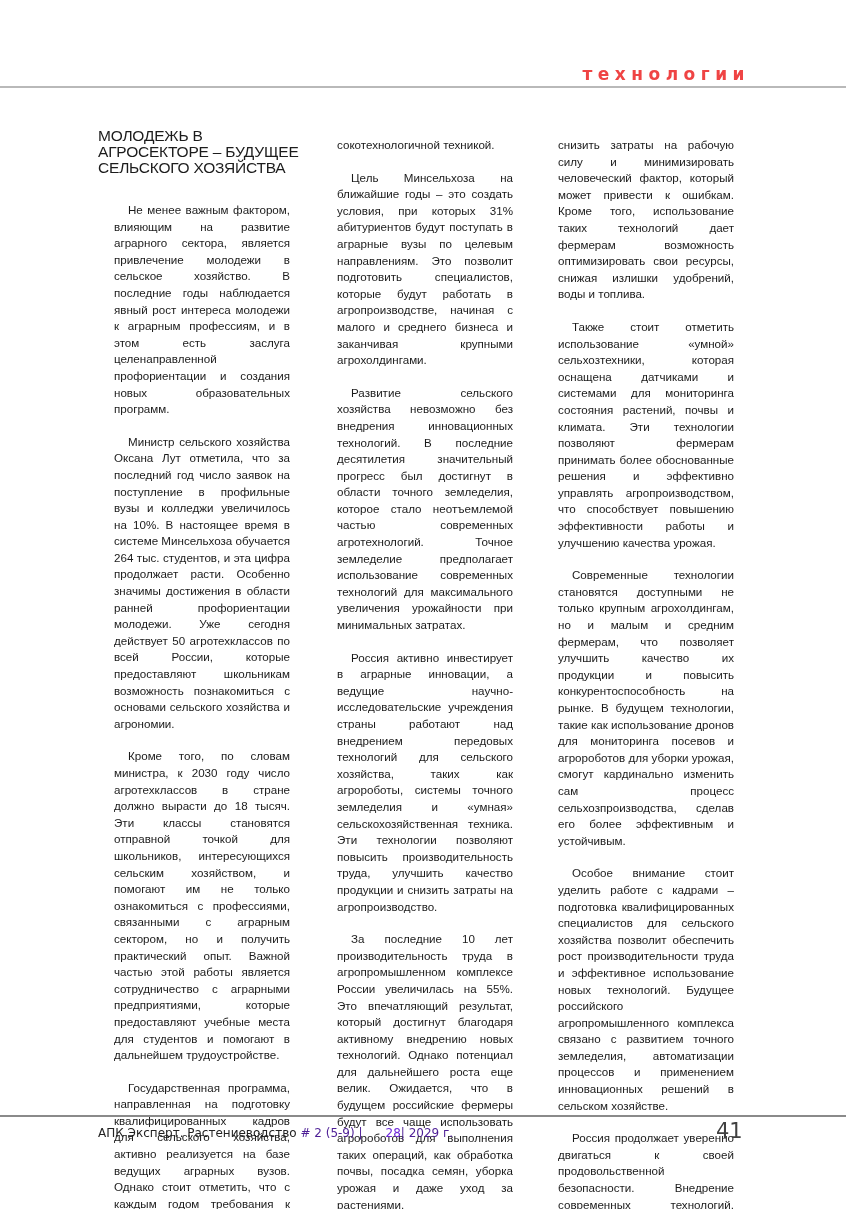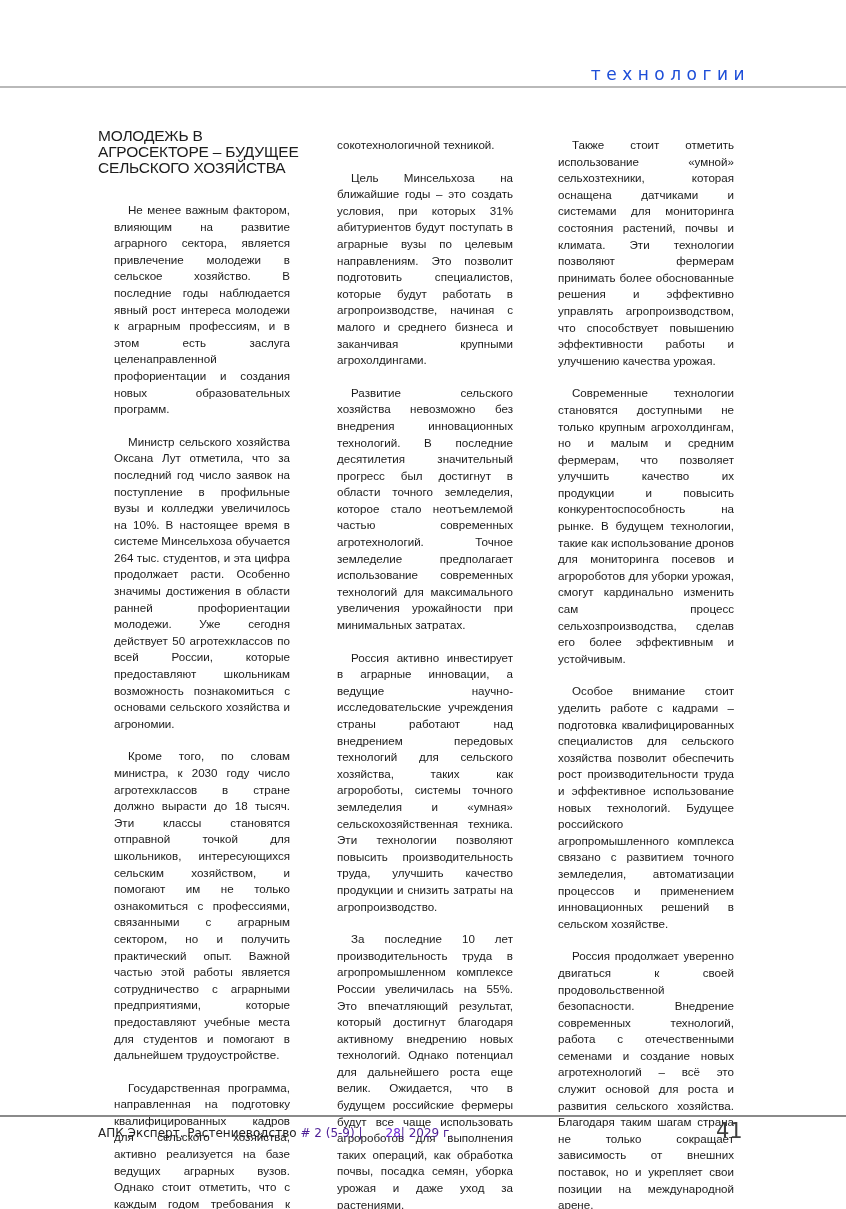--- a/index.html
+++ b/index.html
@@ -1,19 +1,19 @@
 <!DOCTYPE html>
 <html><head>
 <meta charset="utf-8">
 <style>
   html, body { margin: 0; padding: 0; background: #ffffff; }
   body { width: 846px; height: 1209px; position: relative; overflow: hidden;
          font-family: "Liberation Sans", sans-serif; color: #1a1a1a; }
   .section-label { position: absolute; top: 64px; right: 96px; font-size: 17px;
-         letter-spacing: 5.5px; color: #1d4ed8; font-family: "DejaVu Sans", sans-serif; font-weight: 400; }
+         letter-spacing: 5.5px; color: #ef4444; font-family: "DejaVu Sans", sans-serif; font-weight: 700; }
   .top-rule { position: absolute; top: 86px; left: 0; width: 846px; height: 2px; background: #b9b9b9; }
   .col { position: absolute; top: 120px; width: 208px; font-size: 11.6px; line-height: 16.6px;
          text-align: justify; hyphens: manual; }
   .col1 { left: 98px; }
   .col2 { left: 321px; top: 121px; }
   .col3 { left: 542px; top: 121px; }
   .col p { margin: 16px; text-indent: 14px; }
   .col p.noindent { text-indent: 0; }
   .heading { font-size: 15.5px; line-height: 16px; text-transform: uppercase; font-weight: normal;
              margin: 0 0 26px 0; letter-spacing: -0.2px; text-align: left; color: #1c1c1c; }
@@ -45,20 +45,21 @@
 
 <div class="col col2">
   <p class="noindent">сокотехнологичной техникой.</p>
   <p>Цель Минсельхоза на ближайшие годы – это создать условия, при которых 31% абитуриентов будут поступать в аграрные вузы по целевым направлениям. Это позволит подготовить специалистов, которые будут работать в агропроизводстве, начиная с малого и среднего бизнеса и заканчивая крупными агрохолдингами.</p>
   <p>Развитие сельского хозяйства невозможно без внедрения инновационных технологий. В последние десятилетия значительный прогресс был достигнут в области точного земледелия, которое стало неотъемлемой частью современных агротехнологий. Точное земледелие предполагает использование современных технологий для максимального увеличения урожайности при минимальных затратах.</p>
   <p>Россия активно инвестирует в аграрные инновации, а ведущие научно-исследовательские учреждения страны работают над внедрением передовых технологий для сельского хозяйства, таких как агророботы, системы точного земледелия и «умная» сельскохозяйственная техника. Эти технологии позволяют повысить производительность труда, улучшить качество продукции и снизить затраты на агропроизводство.</p>
   <p>За последние 10 лет производительность труда в агропромышленном комплексе России увеличилась на 55%. Это впечатляющий результат, который достигнут благодаря активному внедрению новых технологий. Однако потенциал для дальнейшего роста еще велик. Ожидается, что в будущем российские фермеры будут все чаще использовать агророботов для выполнения таких операций, как обработка почвы, посадка семян, уборка урожая и даже уход за растениями.</p>
 </div>
 
 <div class="col col3">
+  <p class="noindent">снизить затраты на рабочую силу и минимизировать человеческий фактор, который может привести к ошибкам. Кроме того, использование таких технологий дает фермерам возможность оптимизировать свои ресурсы, снижая излишки удобрений, воды и топлива.</p>
   <p>Также стоит отметить использование «умной» сельхозтехники, которая оснащена датчиками и системами для мониторинга состояния растений, почвы и климата. Эти технологии позволяют фермерам принимать более обоснованные решения и эффективно управлять агропроизводством, что способствует повышению эффективности работы и улучшению качества урожая.</p>
   <p>Современные технологии становятся доступными не только крупным агрохолдингам, но и малым и средним фермерам, что позволяет улучшить качество их продукции и повысить конкурентоспособность на рынке. В будущем технологии, такие как использование дронов для мониторинга посевов и агророботов для уборки урожая, смогут кардинально изменить сам процесс сельхозпроизводства, сделав его более эффективным и устойчивым.</p>
   <p>Особое внимание стоит уделить работе с кадрами – подготовка квалифицированных специалистов для сельского хозяйства позволит обеспечить рост производительности труда и эффективное использование новых технологий. Будущее российского агропромышленного комплекса связано с развитием точного земледелия, автоматизации процессов и применением инновационных решений в сельском хозяйстве.</p>
   <p>Россия продолжает уверенно двигаться к своей продовольственной безопасности. Внедрение современных технологий, работа с отечественными семенами и создание новых агротехнологий – всё это служит основой для роста и развития сельского хозяйства. Благодаря таким шагам страна не только сокращает зависимость от внешних поставок, но и укрепляет свои позиции на международной арене.</p>
   <p class="signature">Особенно «АПК Эксперт.</p>
   <p class="signature">Растениеводство»</p>
 </div>
 
 <div class="bottom-rule"></div>
 <div class="footer">

